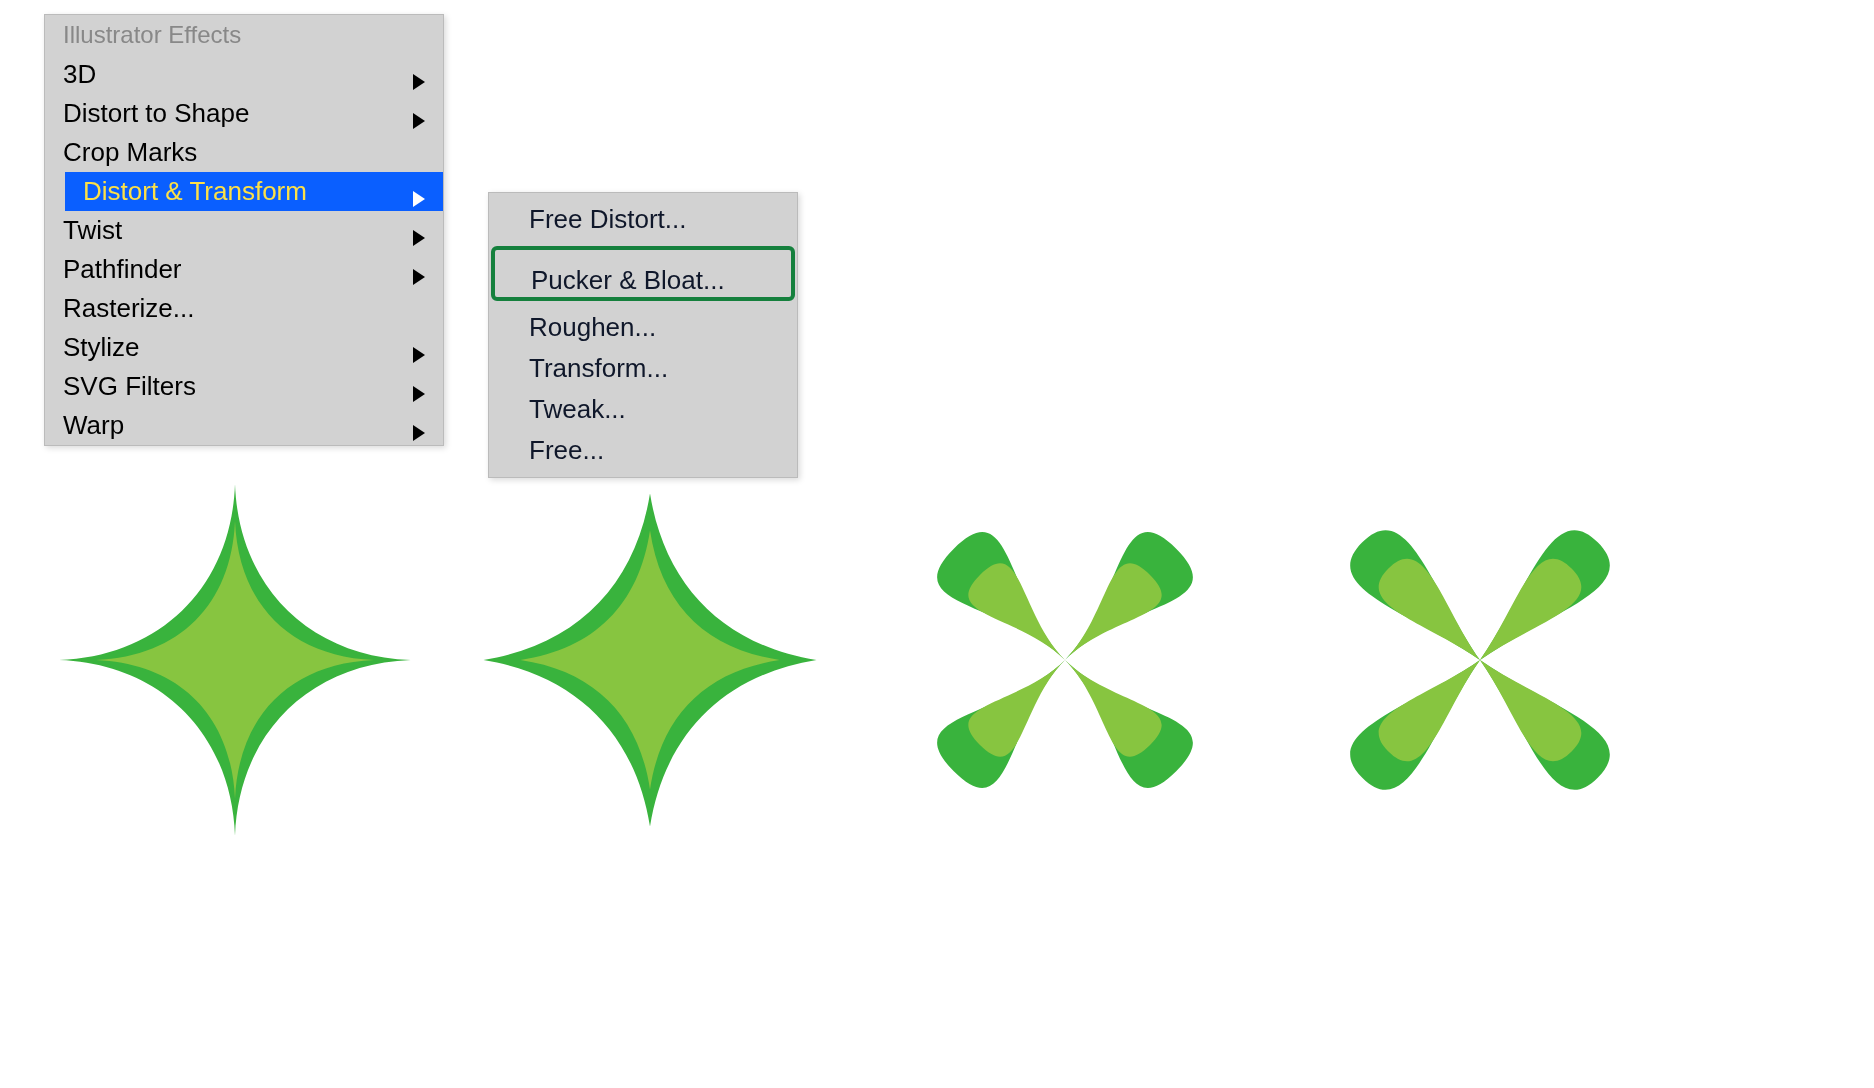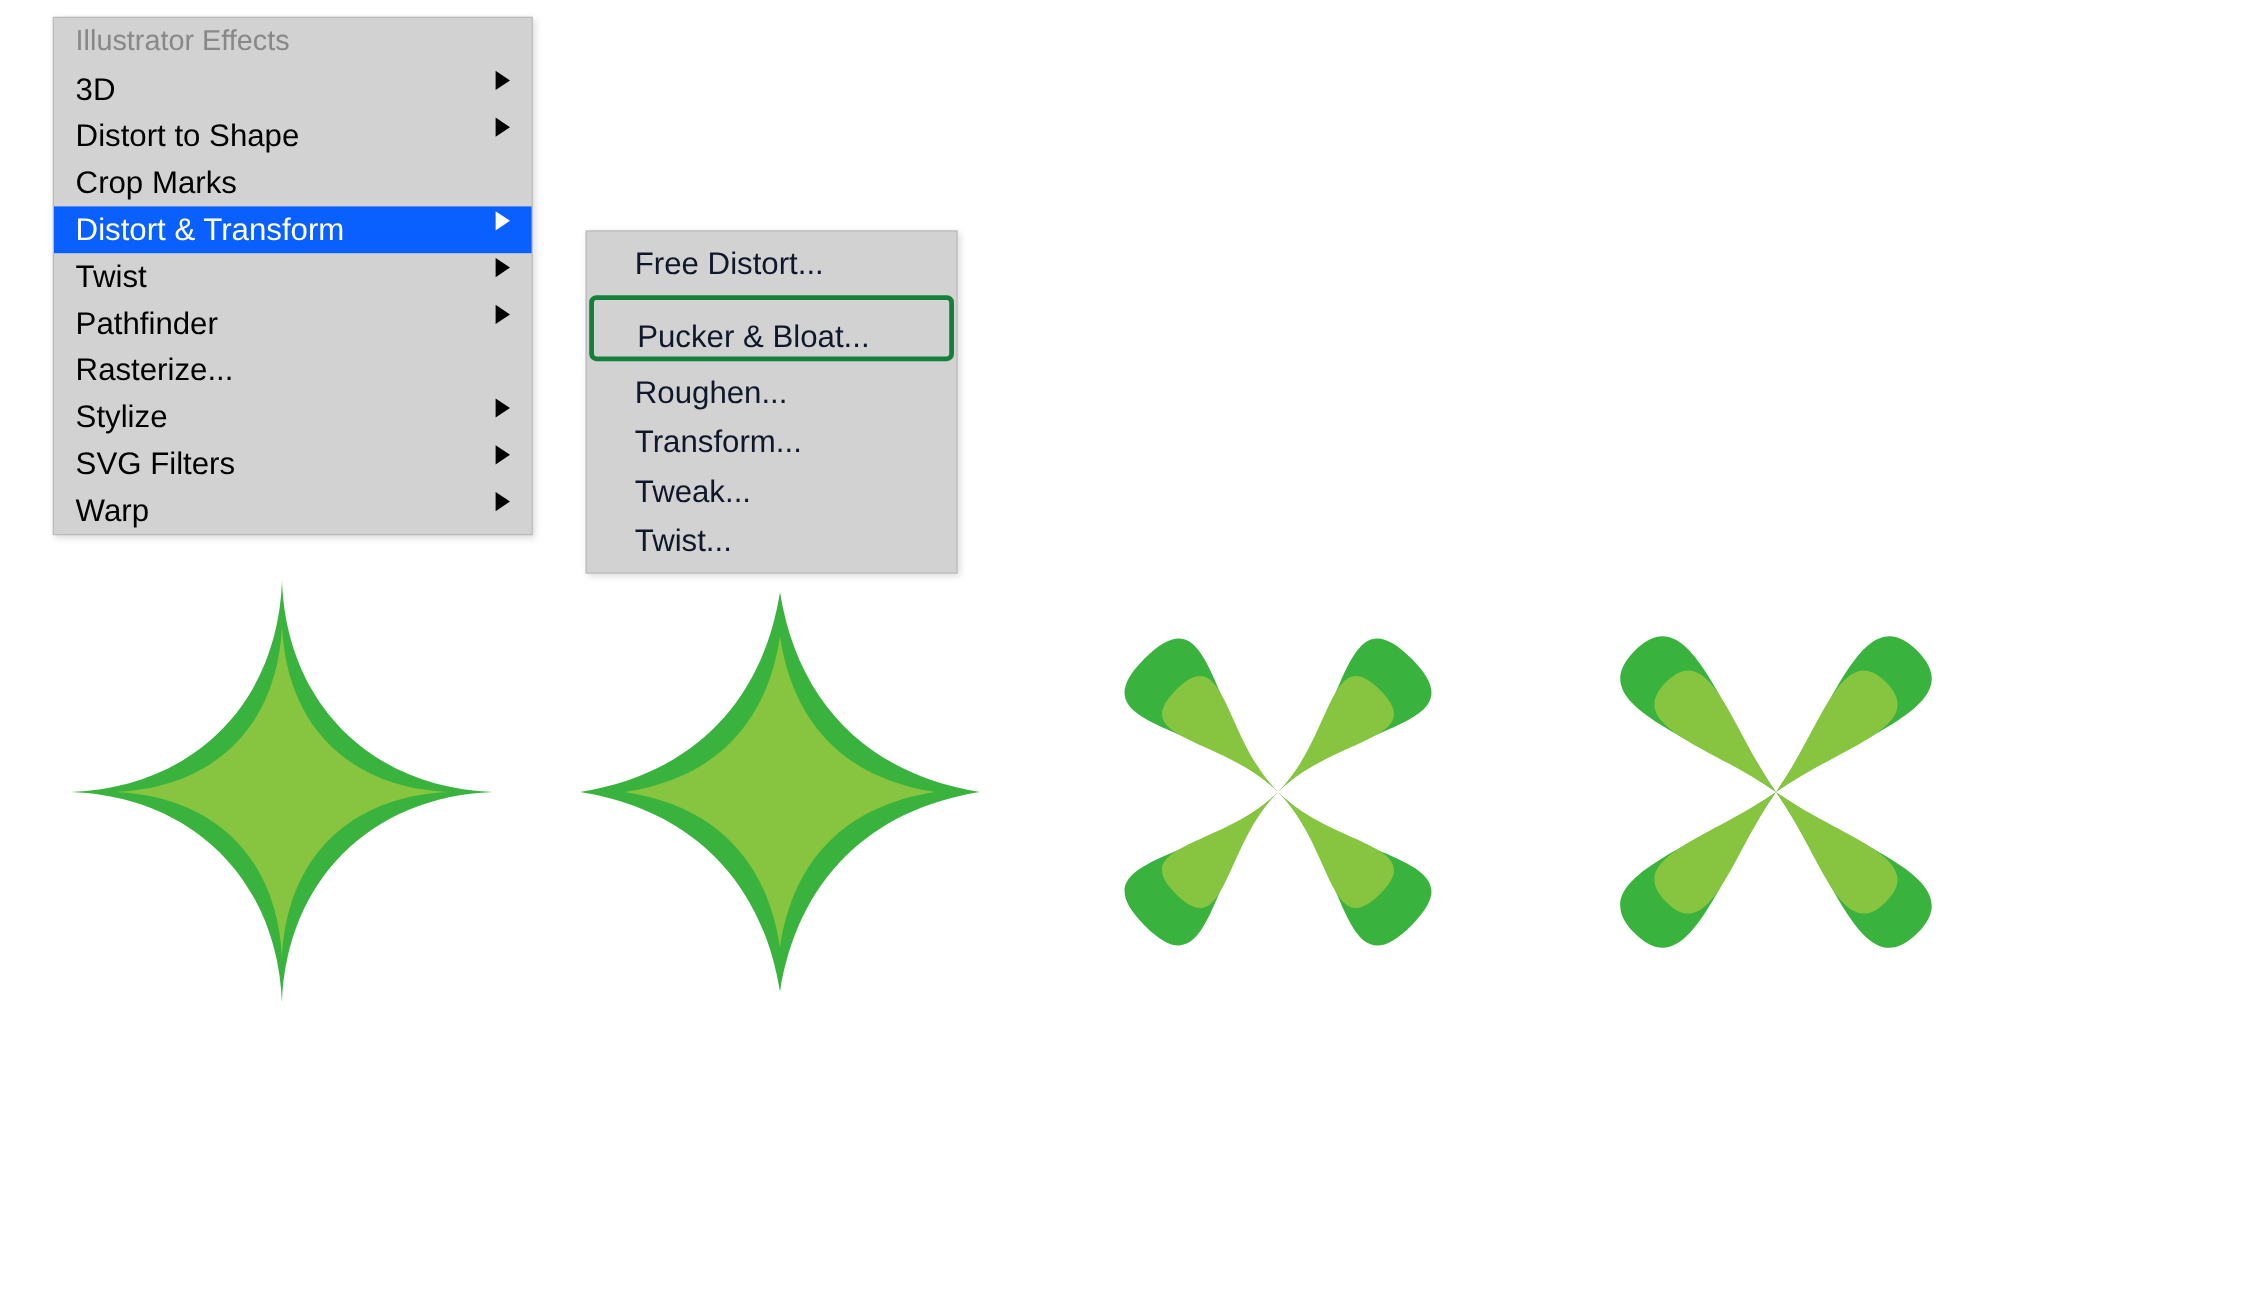--- a/index.html
+++ b/index.html
@@ -23,28 +23,29 @@
       color: #000;
       min-width: 400px;
     }
     .menu-header {
       color: #888;
       font-size: 24px;
       padding: 6px 18px 6px 18px;
     }
     .menu-item {
       display: flex;
-      align-items: flex-start;
+      align-items: flex-end;
       justify-content: space-between;
       padding: 4px 18px 4px 18px;
       cursor: default;
     }
     .menu-item.selected {
       background: #0a5fff;
-      color: #ffffff;
+      color: #fde047;
+      margin-left: 20px;
     }
     .arrow {
       width: 0; height: 0;
       border-top: 8px solid transparent;
       border-bottom: 8px solid transparent;
       border-left: 12px solid #000;
     }
     .selected .arrow {
       border-left-color: #fff;
     }
@@ -144,21 +145,21 @@
     <div class="submenu-item">
       <span>Roughen...</span>
     </div>
     <div class="submenu-item">
       <span>Transform...</span>
     </div>
     <div class="submenu-item">
       <span>Tweak...</span>
     </div>
     <div class="submenu-item">
-      <span>Twist...</span>
+      <span>Free...</span>
     </div>
   </div>
 </div>
 
 <div class="shapes">
 
   <div class="shape-wrapper">
     <svg viewBox="0 0 200 200">
       <path fill="#39b33d" d="M100,5 C102,60 140,98 195,100 C140,102 102,140 100,195 C98,140 60,102 5,100 C60,98 98,60 100,5 Z"></path>
       <path fill="#87c540" d="M100,25 C102,70 130,98 175,100 C130,102 102,130 100,175 C98,130 70,102 25,100 C70,98 98,70 100,25 Z"></path>

